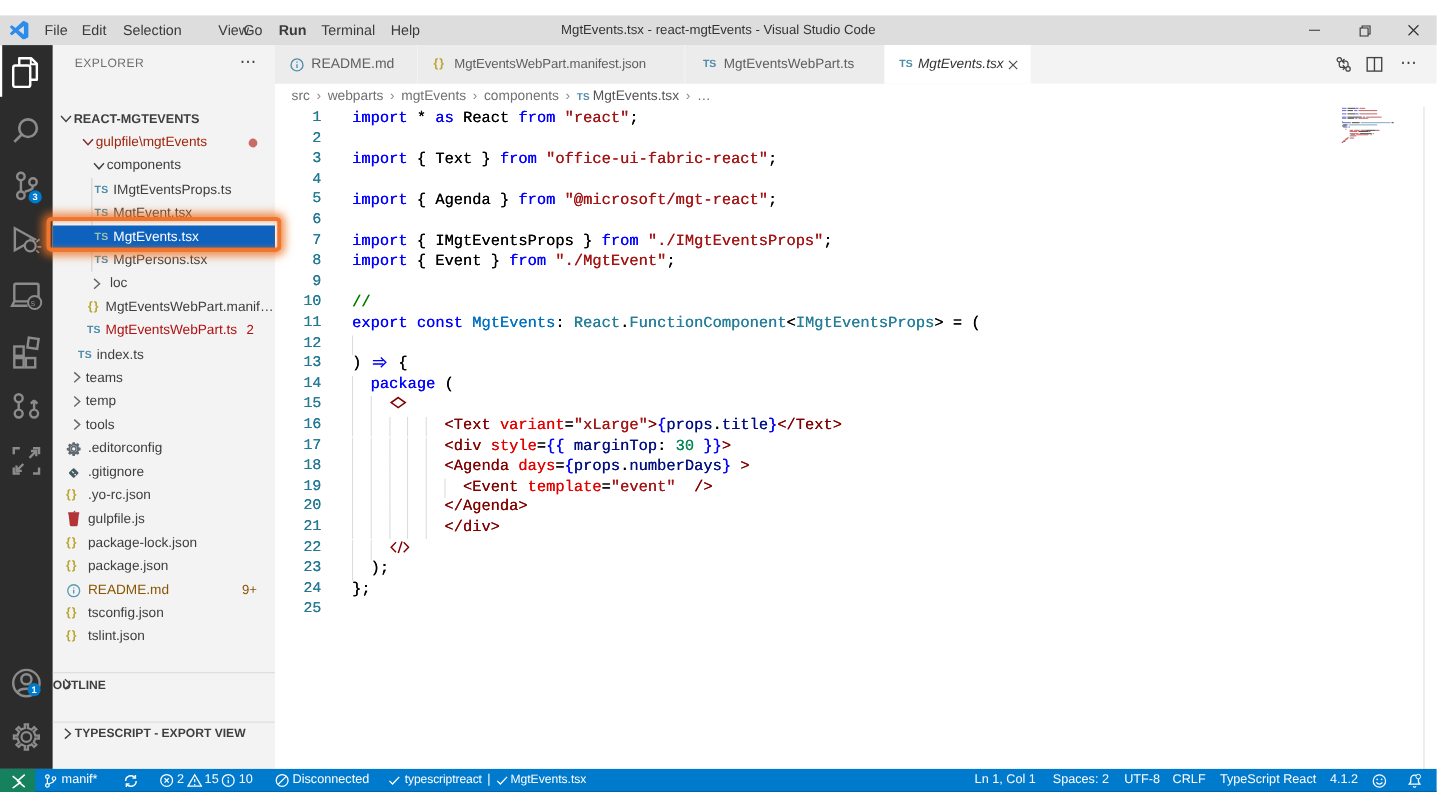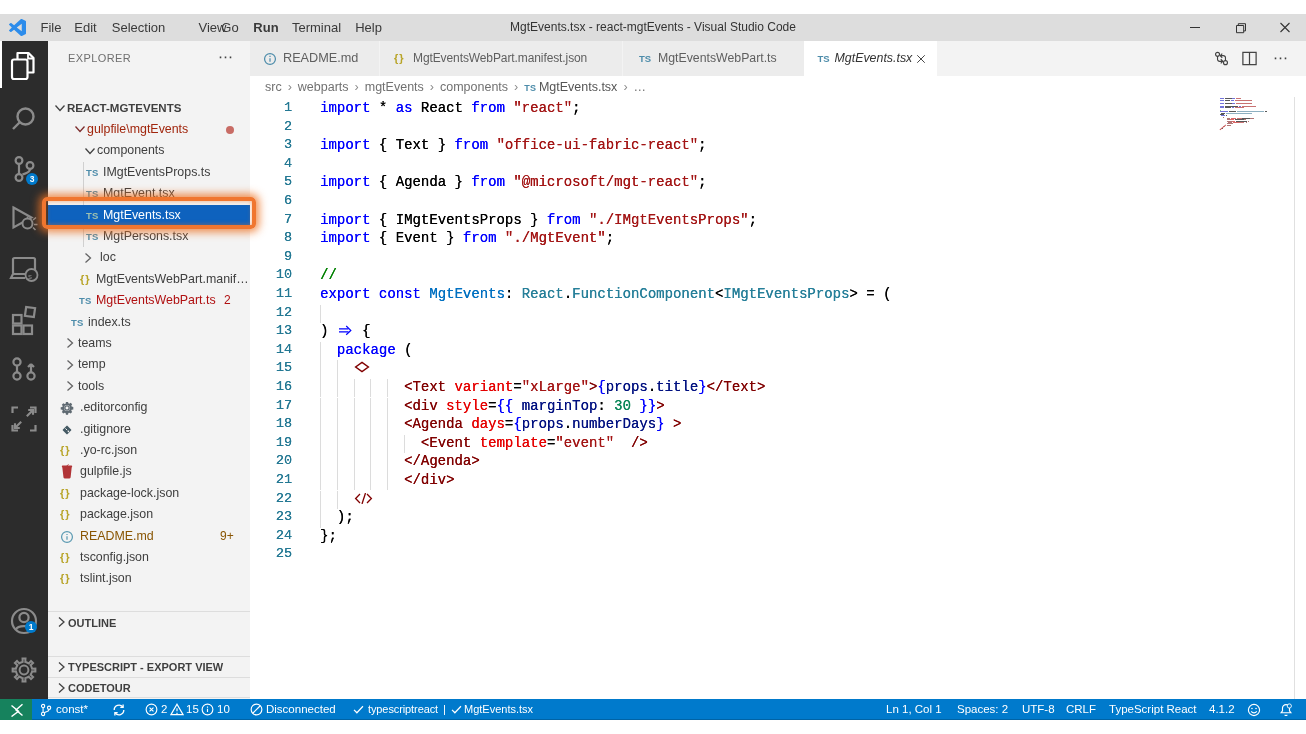--- a/index.html
+++ b/index.html
@@ -195,27 +195,24 @@
         <div class="row" style="top:406.6px"><span style="position:absolute;left:12px;top:0;font-size:11px;font-weight:700;color:#b8a428;letter-spacing:1px">{}</span><span style="margin-left:32px">package.json</span></div>
         <div class="row" style="top:428.0px"><svg style="position:absolute;left:12px;top:4px" width="14" height="14" viewBox="0 0 16 16">
             <circle cx="8" cy="8" r="6.2" fill="none" stroke="#5b9ab2" stroke-width="1.4"></circle>
             <path d="M8 7v4M8 4.6v1.2" stroke="#5b9ab2" stroke-width="1.4"></path>
           </svg><span style="margin-left:32px;color:#895503">README.md</span><span style="position:absolute;left:172px;color:#895503;font-size:12px">9+</span></div>
         <div class="row" style="top:449.4px"><span style="position:absolute;left:12px;top:0;font-size:11px;font-weight:700;color:#b8a428;letter-spacing:1px">{}</span><span style="margin-left:32px">tsconfig.json</span></div>
         <div class="row" style="top:470.8px"><span style="position:absolute;left:12px;top:0;font-size:11px;font-weight:700;color:#b8a428;letter-spacing:1px">{}</span><span style="margin-left:32px">tslint.json</span></div>
       </div>
     <div class="sect" style="top:570px;height:23.5px;line-height:23.5px"><svg class="chev" style="left:6px;top:2px">
           <path d="M5 3.5l5 4.5-5 4.5" stroke="#424242" stroke-width="1.3" fill="none"></path>
-        </svg><span style="margin-left:20px">OUTLINE</span></div>
+        </svg><span style="">OUTLINE</span></div>
     <div class="sect" style="top:614.5px"><svg class="chev" style="left:6px;top:2px">
           <path d="M5 3.5l5 4.5-5 4.5" stroke="#424242" stroke-width="1.3" fill="none"></path>
         </svg><span style="margin-left:20px">TYPESCRIPT - EXPORT VIEW</span></div>
-    <div class="sect" style="top:635.5px;border-bottom:1px solid #ddd;"><svg class="chev" style="left:6px;top:2px">
-          <path d="M5 3.5l5 4.5-5 4.5" stroke="#424242" stroke-width="1.3" fill="none"></path>
-        </svg><span style="margin-left:20px">CODETOUR</span></div>
   </div>
   <div id="editor">
     <div id="tabs">
       <div class="tab" style="left:0;width:129px">
         <svg style="position:absolute;left:13px;top:10.5px" width="14" height="14" viewBox="0 0 16 16">
             <circle cx="8" cy="8" r="6.2" fill="none" stroke="#4d8caa" stroke-width="1.4"></circle>
             <path d="M8 7.2v4M8 4.4v1.4" stroke="#4d8caa" stroke-width="1.4"></path>
           </svg>
         <span style="margin-left:33px">README.md</span></div>
       <div class="tab" style="left:130px;width:242px">
@@ -402,21 +399,21 @@
           <path d="M1.5 2.5L8.5 8.3 1.5 13.5" fill="none" stroke="#fff" stroke-width="1.45"></path>
           <path d="M12.5 1.2L6 7 12.5 12.5" fill="none" stroke="#fff" stroke-width="1.45"></path>
         </svg>
       </div>
 <svg class="sticon" style="left:40px" width="12" height="14" viewBox="0 0 14 16">
         <circle cx="3.6" cy="3.4" r="1.9" fill="none" stroke="#fff" stroke-width="1.3"></circle>
         <circle cx="3.6" cy="12.6" r="1.9" fill="none" stroke="#fff" stroke-width="1.3"></circle>
         <circle cx="10.6" cy="5.4" r="1.9" fill="none" stroke="#fff" stroke-width="1.3"></circle>
         <path d="M3.6 5.3v5.4 M10.6 7.3c0 3-4 2.4-5.5 4" fill="none" stroke="#fff" stroke-width="1.3"></path>
       </svg>
-      <div class="st" style="left:56px">const*</div>
+      <div class="st" style="left:56px">manif*</div>
 <svg class="sticon" style="left:112px" width="14" height="14" viewBox="0 0 16 16">
         <path d="M13.5 8a5.5 5.5 0 0 1-9.8 3.4 M2.5 8a5.5 5.5 0 0 1 9.8-3.4" fill="none" stroke="#fff" stroke-width="1.5"></path>
         <path d="M12.7 1.8v3.2h-3.2 M3.3 14.2v-3.2h3.2" fill="none" stroke="#fff" stroke-width="1.5"></path>
       </svg>
 <svg class="sticon" style="left:145px" width="13" height="13" viewBox="0 0 16 16">
         <circle cx="8" cy="8" r="6.6" fill="none" stroke="#fff" stroke-width="1.4"></circle>
         <path d="M5.6 5.6l4.8 4.8M10.4 5.6l-4.8 4.8" stroke="#fff" stroke-width="1.4"></path>
       </svg>
       <div class="st" style="left:161px">2</div>
 <svg class="sticon" style="left:170px" width="14" height="13" viewBox="0 0 16 15">

